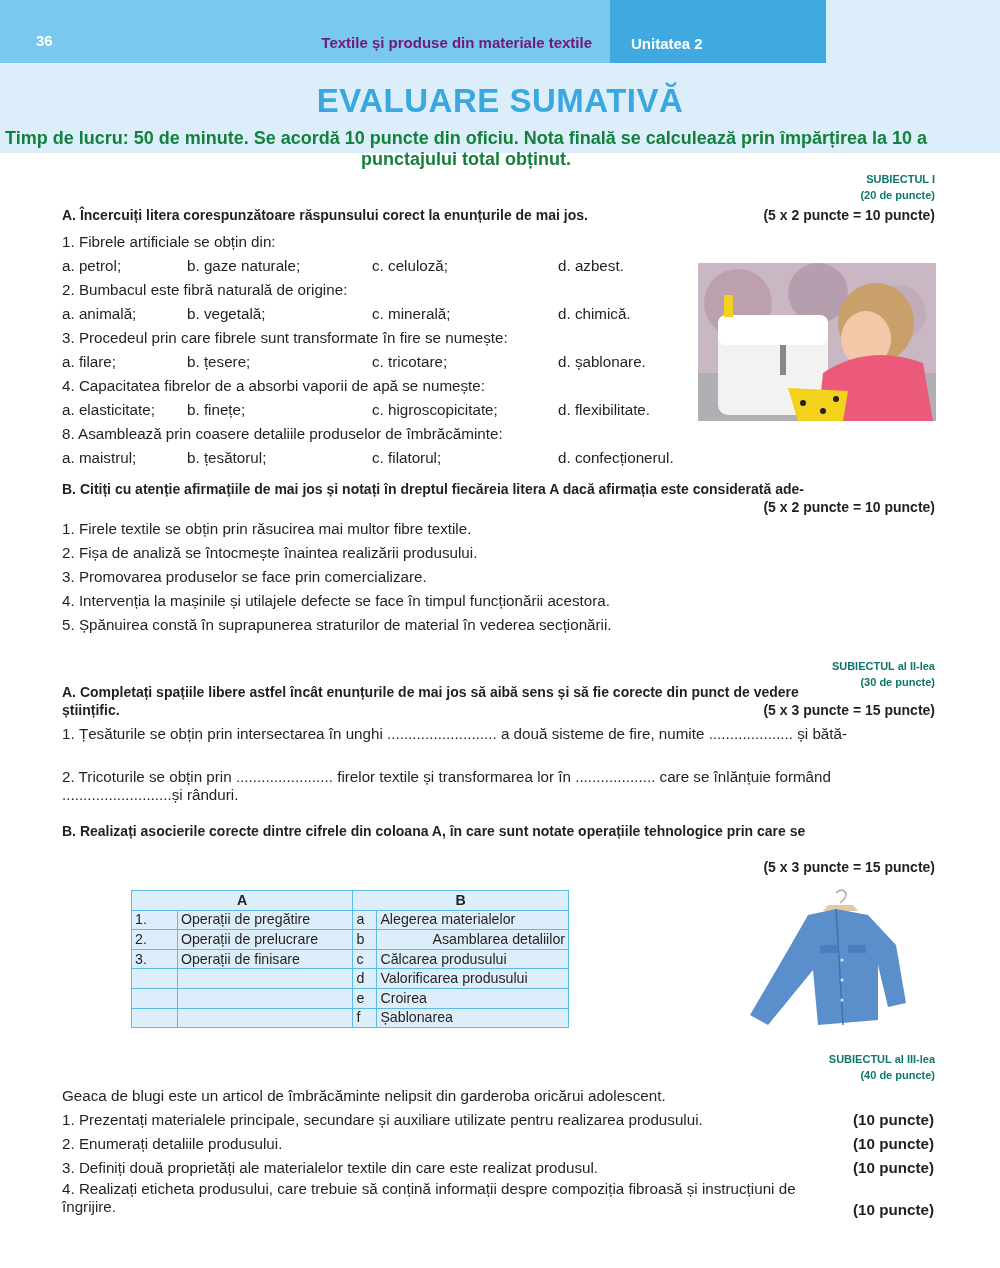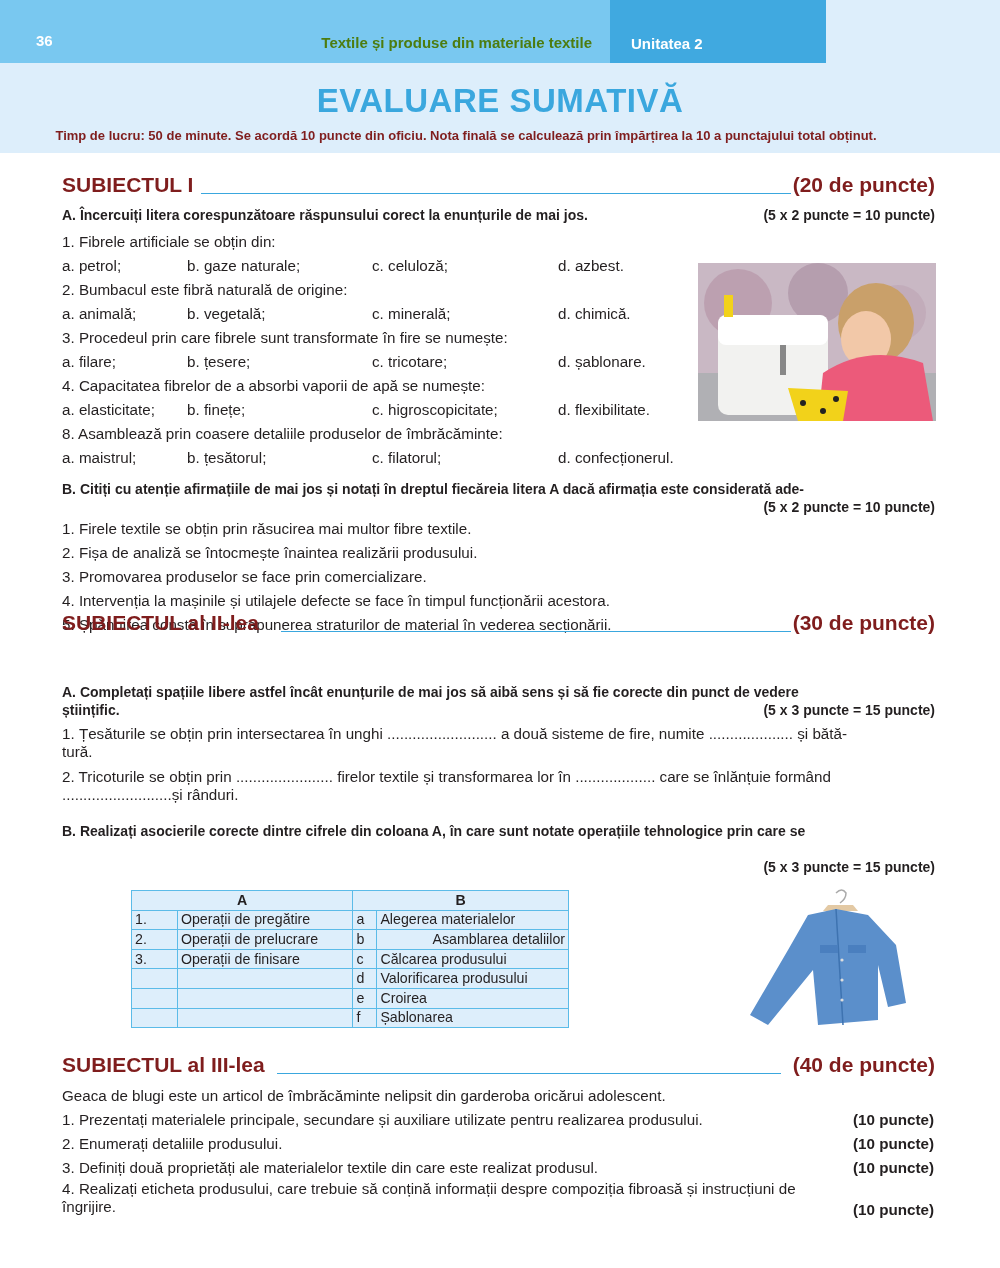--- a/index.html
+++ b/index.html
@@ -3,27 +3,27 @@
   <meta charset="utf-8">
   <style>
     * { box-sizing: border-box; margin: 0; padding: 0; }
     html, body { width: 1000px; height: 1268px; background: #ffffff; overflow: hidden; }
     body { font-family: "Liberation Sans", "DejaVu Sans", sans-serif; color: #231f20; position: relative; }
 
     .top-band { position: absolute; left: 0; top: 0; width: 1000px; height: 153px; background: #ddeefb; }
     .header-bar { position: absolute; left: 0; top: 0; width: 826px; height: 63px; background: #79c8f0; }
     .header-unit { position: absolute; left: 610px; top: 0; width: 216px; height: 63px; background: #40a9e0; }
     .page-number { position: absolute; left: 36px; top: 32px; font-size: 15px; font-weight: bold; color: #ffffff; }
-    .running-title { position: absolute; right: 408px; top: 34px; font-size: 15px; font-weight: bold; color: #4d7c0f; white-space: nowrap; }
+    .running-title { position: absolute; right: 408px; top: 34px; font-size: 15px; font-weight: bold; color: #701a75; white-space: nowrap; }
     .unit-label { position: absolute; left: 631px; top: 35px; font-size: 15px; font-weight: bold; color: #ffffff; }
 
     .main-title { position: absolute; left: 0; width: 1000px; top: 82px; text-align: center; font-size: 33px; font-weight: bold; color: #3aa7de; letter-spacing: 0.5px; }
-    .instructions { position: absolute; left: 0; width: 932px; top: 128px; text-align: center; font-size: 13px; font-weight: bold; color: #7f1d1d; }
-
-    .subject-head { position: absolute; left: 62px; width: 873px; display: flex; align-items: flex-end; color: #7f1d1d; font-weight: bold; font-size: 21px; }
+    .instructions { position: absolute; left: 0; width: 932px; top: 128px; text-align: center; font-size: 18px; font-weight: bold; color: #15803d; }
+
+    .subject-head { position: absolute; left: 62px; width: 873px; display: flex; align-items: flex-end; color: #0f766e; font-weight: bold; font-size: 11px; flex-direction: column; }
     .subject-head .line { flex: 1; border-bottom: 1.5px solid #3aa7de; margin: 0 2px 3px 8px; height: 1px; }
     .subject-head .pts { white-space: nowrap; }
 
     .txt { position: absolute; font-size: 15.2px; line-height: 24px; color: #231f20; white-space: nowrap; }
     .task-head { position: absolute; left: 62px; width: 873px; font-size: 14px; font-weight: bold; line-height: 18px; }
     .task-head .right { position: absolute; right: 0; text-align: right; }
 
     .img-box { position: absolute; overflow: hidden; }
     .score-right { position: absolute; right: 66px; font-size: 15.2px; font-weight: bold; white-space: nowrap; }
 
@@ -110,35 +110,34 @@
 </div>
 
 <div id="s1-statements">
     <div class="txt" style="left: 62px; top: 517px;">1. Firele textile se obțin prin răsucirea mai multor fibre textile.</div>
     <div class="txt" style="left: 62px; top: 541px;">2. Fișa de analiză se întocmește înaintea realizării produsului.</div>
     <div class="txt" style="left: 62px; top: 565px;">3. Promovarea produselor se face prin comercializare.</div>
     <div class="txt" style="left: 62px; top: 589px;">4. Intervenția la mașinile și utilajele defecte se face în timpul funcționării acestora.</div>
     <div class="txt" style="left: 62px; top: 613px;">5. Șpănuirea constă în suprapunerea straturilor de material în vederea secționării.</div>
   </div>
 
-<div class="subject-head" style="top:611px;">
+<div class="subject-head" style="top:660px;">
   <span>SUBIECTUL al II-lea</span>
   <span class="line" style="margin-left:22px;"></span>
   <span class="pts">(30 de puncte)</span>
 </div>
 
 <div class="task-head" style="top:683px;">
   <div>A. Completați spațiile libere astfel încât enunțurile de mai jos să aibă sens și să fie corecte din punct de vedere</div>
   <div>științific.</div>
   <span class="right" style="top:18px;">(5 x 3 puncte = 15 puncte)</span>
 </div>
 
 <div class="txt" style="left:62px; top:725px; line-height:18px;">
   <div>1. Țesăturile se obțin prin intersectarea în unghi .......................... a două sisteme de fire, numite .................... și bătă-</div>
-  <div>tură.</div>
 </div>
 <div class="txt" style="left:62px; top:768px; line-height:18px;">
   <div>2. Tricoturile se obțin prin ....................... firelor textile și transformarea lor în ................... care se înlănțuie formând</div>
   <div>..........................și rânduri.</div>
 </div>
 
 <div class="task-head" style="top:822px;">
   <div>B. Realizați asocierile corecte dintre cifrele din coloana A, în care sunt notate operațiile tehnologice prin care se</div>
   <span class="right" style="top:36px;">(5 x 3 puncte = 15 puncte)</span>
 </div>

